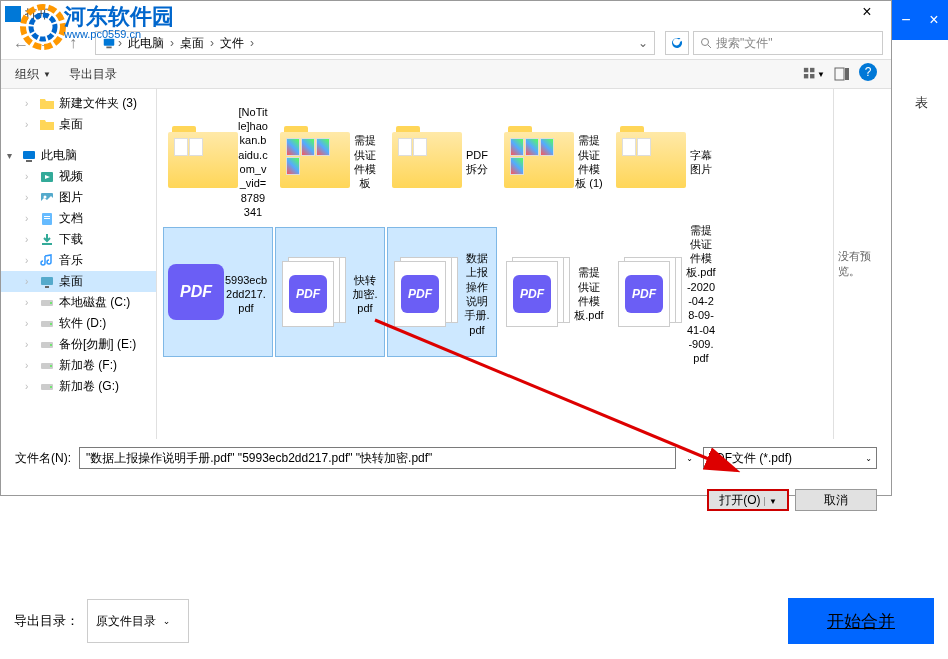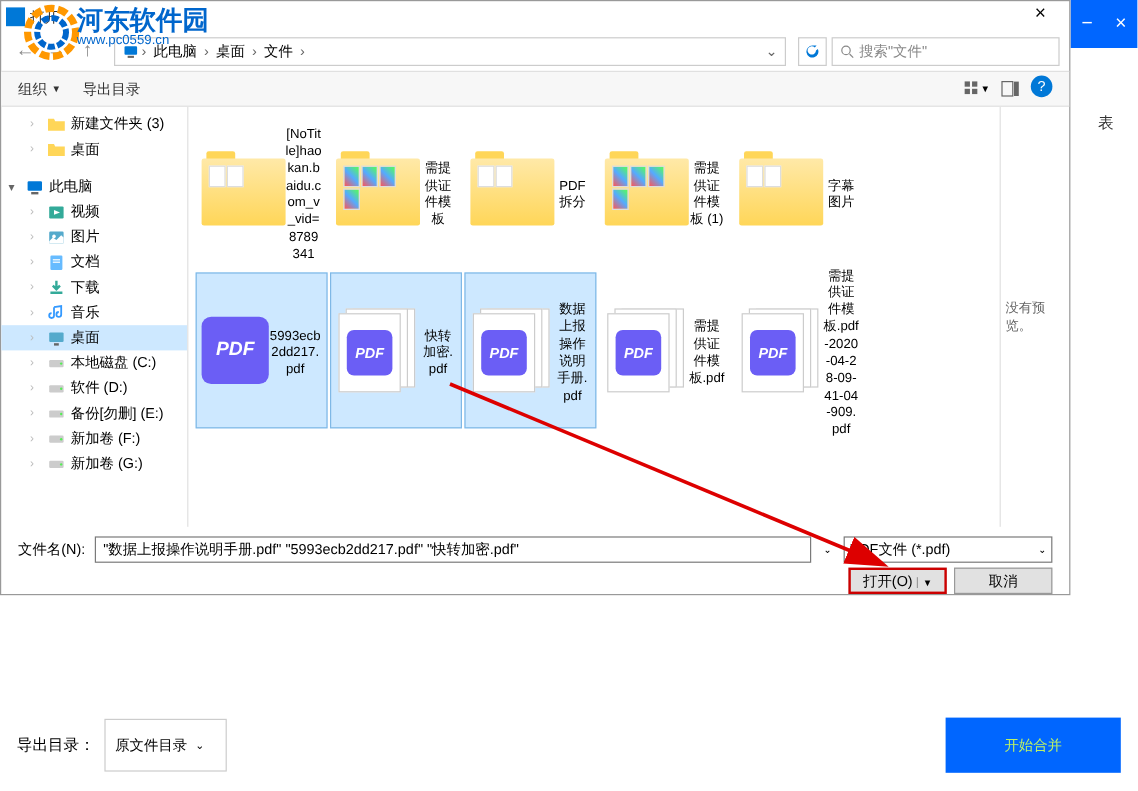--- a/index.html
+++ b/index.html
@@ -54,39 +54,39 @@
     .folder-doc { width: 14px; height: 18px; background: #fff; border: 1px solid #ddd; }
     .folder-doc.img { background: linear-gradient(45deg, #f55, #5af, #5f5); }
     
     .pdf-thumb { width: 56px; height: 56px; background: #6b5ef5; border-radius: 8px; display: flex; align-items: center; justify-content: center; color: #fff; font-style: italic; font-weight: bold; font-size: 16px; }
     .pdf-stack { position: relative; width: 70px; height: 70px; }
     .pdf-stack-page { position: absolute; width: 52px; height: 66px; background: #fff; border: 1px solid #ccc; display: flex; align-items: center; justify-content: center; }
     .pdf-stack-page .mini-pdf { width: 38px; height: 38px; background: #6b5ef5; border-radius: 6px; color: #fff; font-style: italic; font-weight: bold; font-size: 12px; display: flex; align-items: center; justify-content: center; }
     
     .preview-pane { width: 58px; border-left: 1px solid #e0e0e0; display: flex; align-items: center; justify-content: center; font-size: 11px; color: #666; writing-mode: horizontal-tb; padding: 4px; }
     
-    .footer { padding: 8px 14px; display: flex; flex-direction: column; gap: 4px; }
+    .footer { padding: 8px 14px; display: flex; flex-direction: column; gap: 20px; }
     .filename-row { display: flex; align-items: center; gap: 8px; }
     .filename-label { font-size: 12px; }
     .filename-input { flex: 1; height: 22px; border: 1px solid #7a7a7a; padding: 0 6px; font-size: 12px; }
     .filetype-select { width: 174px; height: 22px; border: 1px solid #7a7a7a; font-size: 12px; padding: 0 4px; background: #fff; display: flex; align-items: center; justify-content: space-between; }
     .btn-row { display: flex; justify-content: flex-end; gap: 6px; }
     .dlg-btn { width: 82px; height: 22px; font-size: 12px; border: 1px solid #999; background: #e1e1e1; cursor: pointer; }
     .dlg-btn.highlighted { border: 2px solid #c00; }
     
     .arrow-overlay { position: absolute; top: 170px; left: 275px; width: 500px; height: 310px; pointer-events: none; z-index: 50; }
     
     .bg-app { position: absolute; top: 0; right: 0; width: 56px; height: 40px; background: #0066ff; display: flex; }
     .bg-btn { flex: 1; display: flex; align-items: center; justify-content: center; color: #fff; font-size: 16px; }
     .bg-text { position: absolute; top: 94px; right: 20px; font-size: 13px; color: #333; }
     
     .bottom-bar { position: absolute; bottom: 14px; left: 14px; right: 14px; height: 48px; display: flex; align-items: center; justify-content: space-between; }
     .export-row { display: flex; align-items: center; gap: 8px; font-size: 13px; }
     .export-select { height: 44px; border: 1px solid #ccc; padding: 0 18px 0 8px; font-size: 12px; background: #fff; position: relative; display: flex; align-items: center; }
-    .start-btn { width: 146px; height: 46px; background: #0066ff; color: #bef264; border: none; font-size: 12px; cursor: pointer; }
+    .start-btn { width: 146px; height: 46px; background: #0066ff; color: #000000; border: none; font-size: 17px; cursor: pointer; text-decoration: underline; }
   </style>
 </head>
 <body>
 
 <div class="bg-app">
   <div class="bg-btn">−</div>
   <div class="bg-btn">×</div>
 </div>
 <div class="bg-text">表</div>
 

